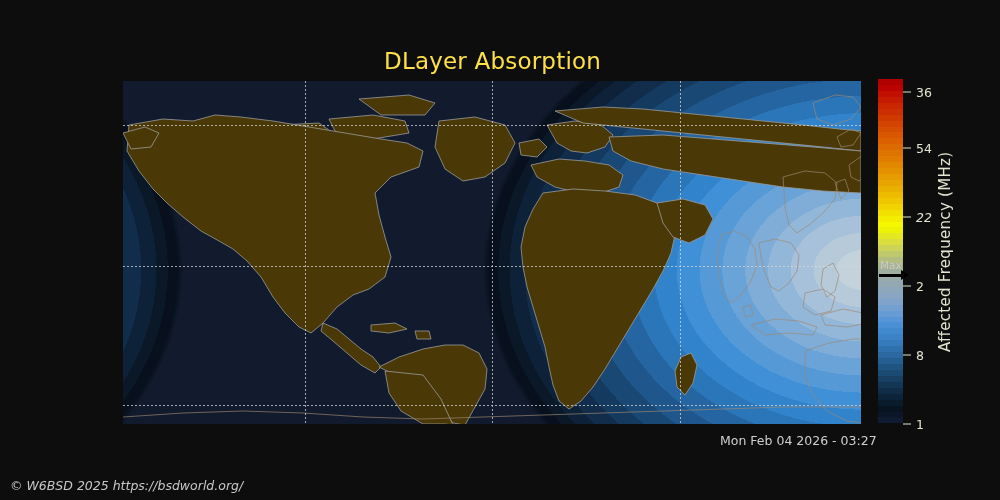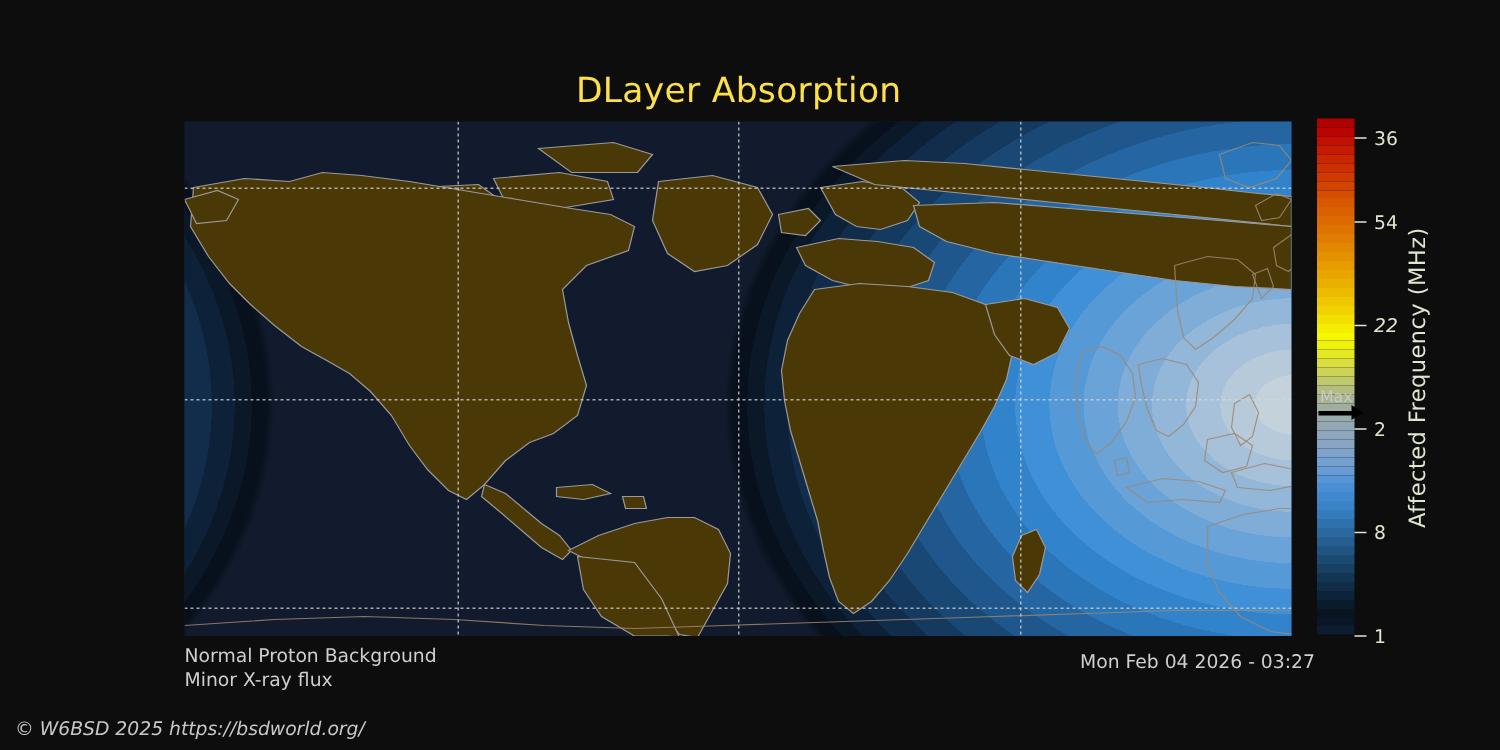--- a/index.html
+++ b/index.html
@@ -319,20 +319,16 @@
     </div>
   <div id="cb-max" style="top: 260.143px;">
     <div id="cb-max-text">Max</div>
     <div id="cb-max-arrow">
       <div class="shaft"></div>
         <div class="head"></div>
     </div>
   </div>
   <div id="cb-label">Affected Frequency (MHz)</div>
 
-  <div id="notes">
-    <div>Normal Proton Background</div>
-    <div>Minor X-ray flux</div>
-  </div>
 
   <div id="stamp">Mon Feb 04 2026 - 03:27</div>
   <div id="copyright">© W6BSD 2025 https://bsdworld.org/</div>
 </div>
 
 </body></html>

